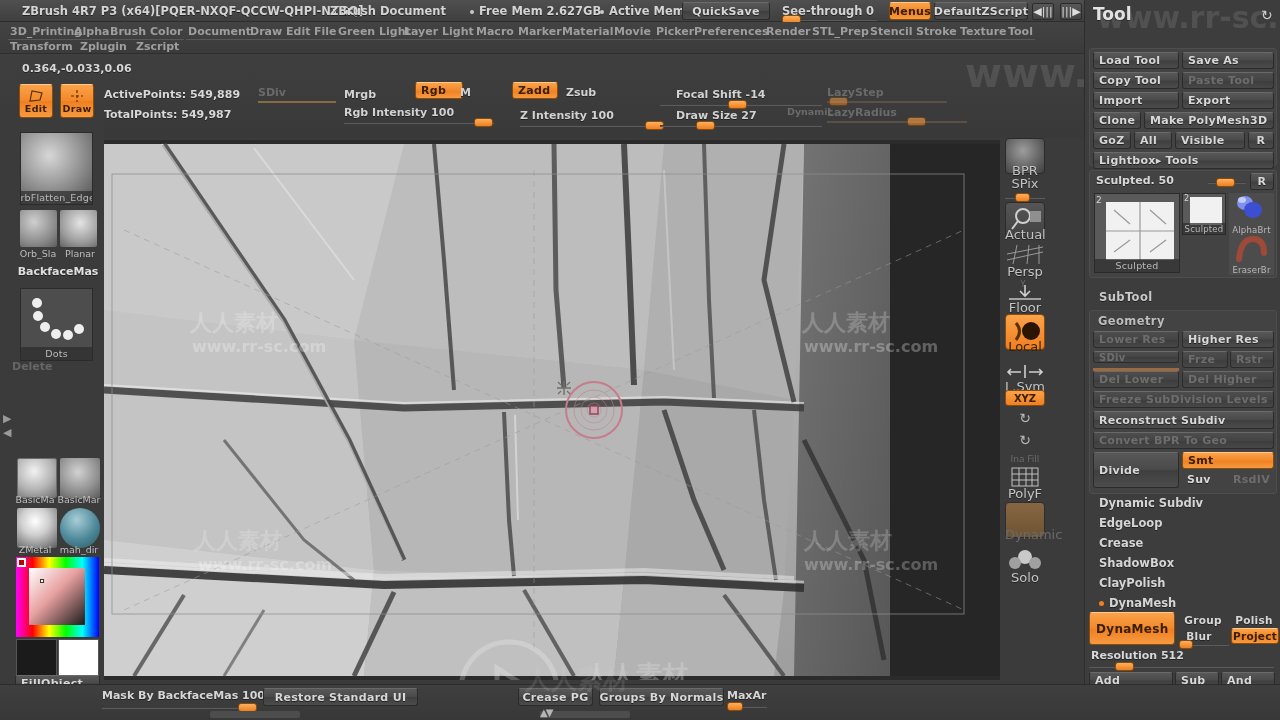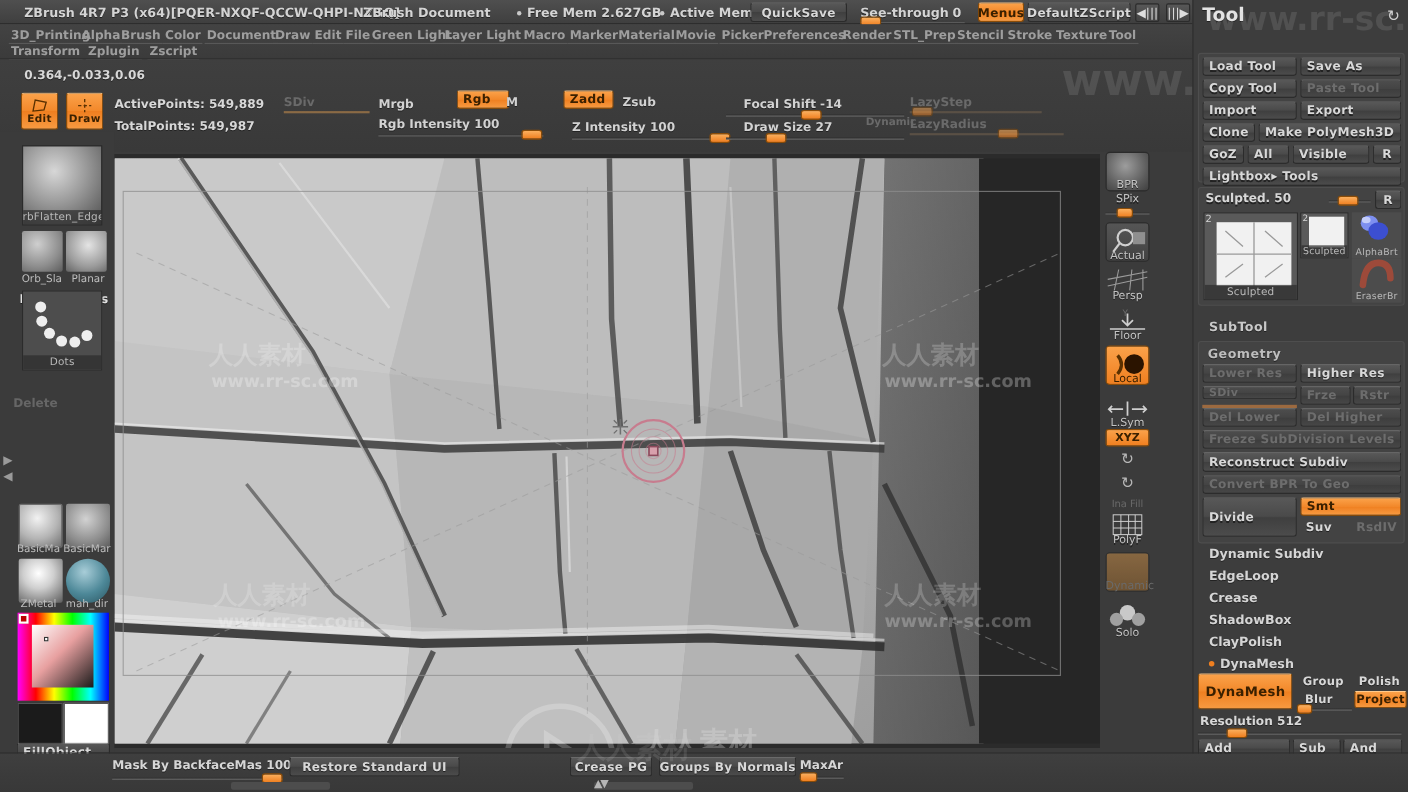--- a/index.html
+++ b/index.html
@@ -84,21 +84,21 @@
   #canvas { position:absolute; left:104px; top:140px; width:896px; height:540px;
      background:#2e2e2e; overflow:hidden; }
   #doc { position:absolute; left:0; top:0; width:896px; height:540px; }
 
   
   #rshelf { position:absolute; left:1002px; top:138px; width:45px; height:445px; }
   .vitem { position:absolute; left:3px; width:40px; }
   .vbtn { width:40px;height:36px;border-radius:4px;
      background:linear-gradient(180deg,#555,#424242);
      border:1px solid #2b2b2b; position:relative; }
-  .vlbl { font-size:10px; color:#c4c4c4; text-align:center; margin-top:-11px;
+  .vlbl { font-size:13px; color:#c4c4c4; text-align:center; margin-top:-11px;
      position:relative; text-shadow:0 1px 0 #222;}
 
   
   #toolpal { position:absolute; left:1084px; top:0; width:196px; height:720px;
      background:#3d3d3d; border-left:1px solid #2d2d2d;}
   .group { border:1px solid #4e4e4e; border-radius:3px; background:#434343; }
 
   
   #bottom { position:absolute; left:0; top:684px; width:1280px; height:36px;
      background:linear-gradient(180deg,#3f3f3f,#383838); border-top:1px solid #2d2d2d;}
@@ -247,21 +247,21 @@
       <div class="cap">OrbFlatten_Edges</div>
     </div>
     <div class="mini" style="position:absolute;left:20px;top:90px;
       background:radial-gradient(circle at 38% 32%,#cfcfcf,#8e8e8e 60%,#5c5c5c 100%);"></div>
     <div class="mini" style="position:absolute;left:60px;top:90px;
       background:radial-gradient(circle at 55% 35%,#e4e4e4,#9b9b9b 62%,#636363 100%);"></div>
     <div class="minilbl" style="position:absolute;left:14px;top:128px;width:48px;">Orb_Sla</div>
     <div class="minilbl" style="position:absolute;left:55px;top:128px;width:50px;">Planar</div>
     <div style="position:absolute;left:12px;top:145px;width:92px;text-align:center;font-size:11px;font-weight:bold;color:#e0e0e0;text-shadow:0 1px 0 #222;">BackfaceMas</div>
 
-    <div class="thumb" style="position:absolute;left:20px;top:144px;width:73px;height:73px;background:#4d4d4d;">
+    <div class="thumb" style="position:absolute;left:20px;top:168px;width:73px;height:73px;background:#4d4d4d;">
       <svg width="73" height="62">
         <circle cx="16" cy="14" r="5" fill="#eee"></circle>
           <circle cx="17" cy="27" r="5" fill="#eee"></circle>
         <circle cx="24" cy="38" r="5" fill="#eee"></circle>
           <circle cx="35" cy="45" r="5" fill="#eee"></circle>
         <circle cx="47" cy="46" r="5" fill="#eee"></circle>
           <circle cx="58" cy="40" r="5" fill="#eee"></circle>
       </svg>
       <div class="cap">Dots</div>
     </div>

